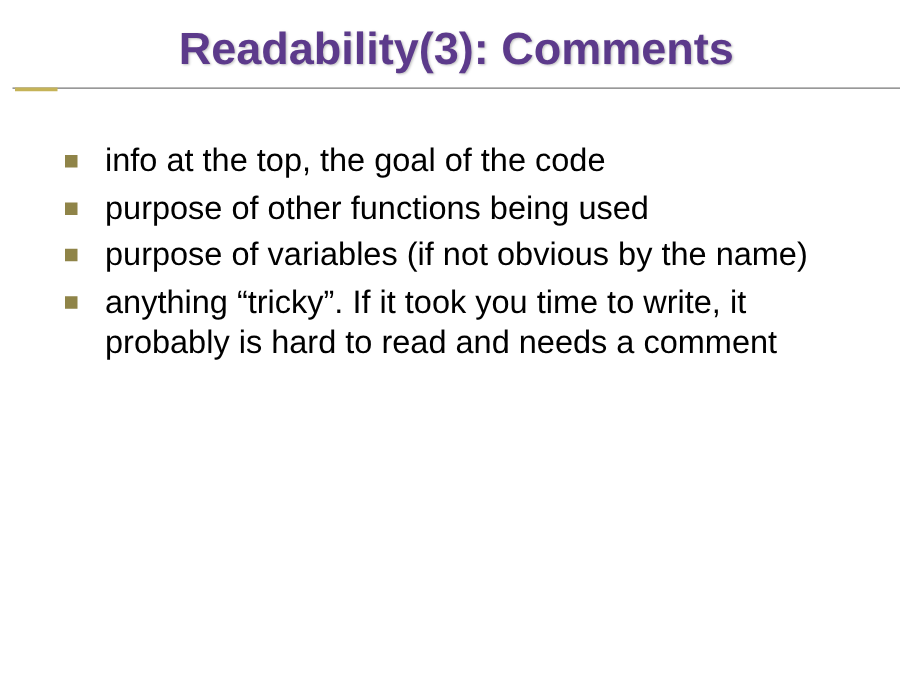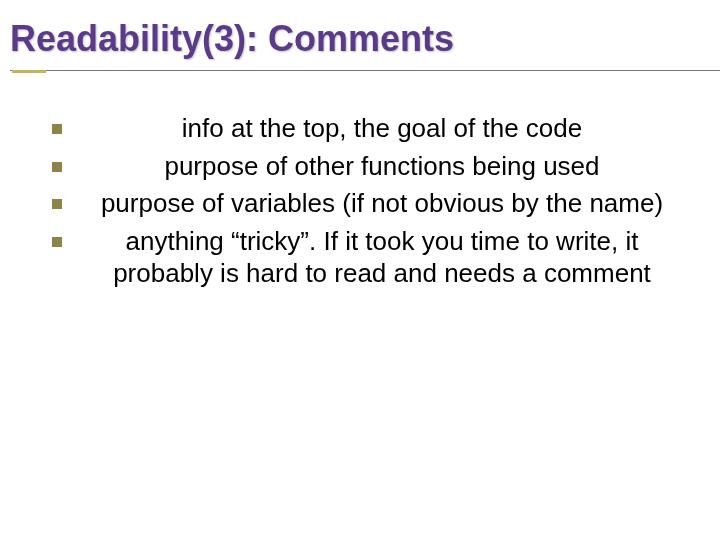--- a/index.html
+++ b/index.html
@@ -14,20 +14,21 @@
   .slide {
     position: relative;
     box-sizing: border-box;
     width: 720px;
     height: 540px;
     padding: 0;
   }
   .title-wrap {
     position: relative;
     padding: 18px 0 0 10px;
+    text-align: center;
   }
   .title {
     font-size: 36px;
     font-weight: bold;
     color: #5c3a8b; 
     text-shadow: 1px 1px 2px rgba(0,0,0,0.25);
     margin: 0;
     padding: 0 0 10px 0;
   }
   .rule-outer {
@@ -56,21 +57,20 @@
     margin: 0;
     padding: 0;
   }
   ul.bullets > li {
     position: relative;
     font-size: 26px;
     line-height: 1.22;
     color: #000;
     padding-left: 34px;
     margin: 0 0 6px 0;
-    text-align: center;
   }
   ul.bullets > li .sq {
     position: absolute;
     left: 2px;
     top: 11px;
     width: 10px;
     height: 10px;
     background: #8f8448; 
   }
 </style>

